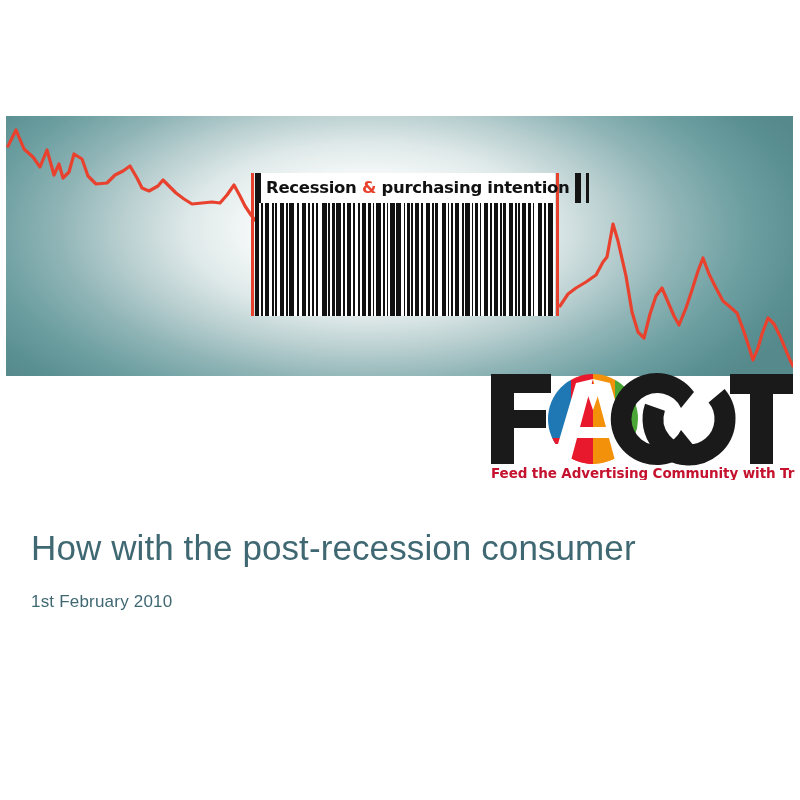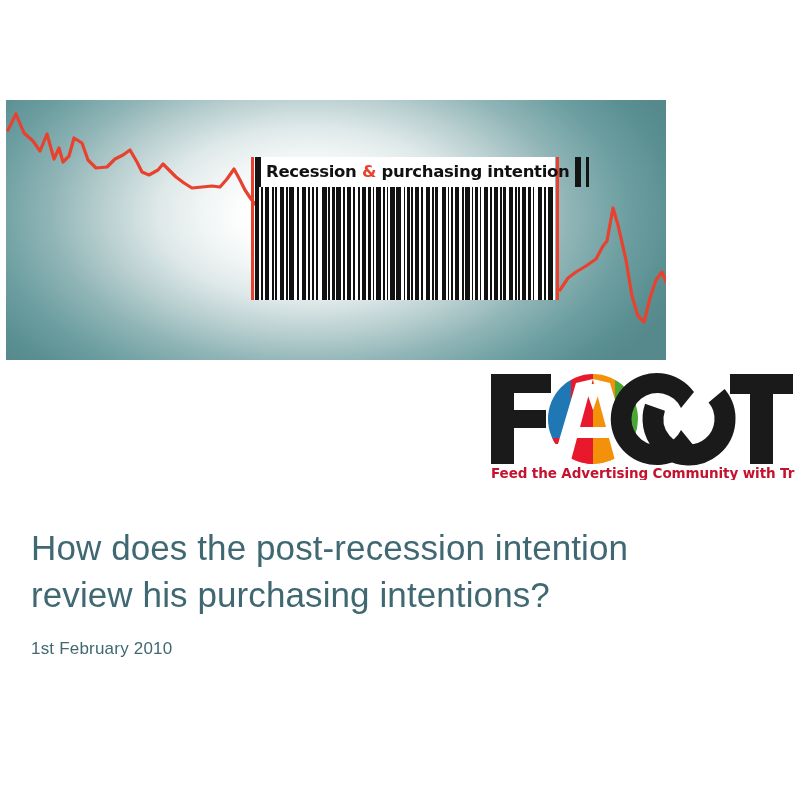--- a/index.html
+++ b/index.html
@@ -13,22 +13,22 @@
     position: relative;
     overflow: hidden;
     font-family: "Liberation Sans", sans-serif;
     -webkit-font-smoothing: antialiased;
   }
 
   
   #hero-banner {
     position: absolute;
     left: 6px;
-    top: 100px;
-    width: 660px;
+    top: 116px;
+    width: 787px;
     height: 260px;
     overflow: hidden;
     background:
       radial-gradient(ellipse 60% 88% at 46% 44%,
         #ffffff 0%,
         #ffffff 16%,
         #f2f6f6 26%,
         #dfe9e9 38%,
         #b9cfd0 52%,
         #8fb4b6 66%,
@@ -335,15 +335,15 @@
     <path fill="#1a1a1a" d="M205,22 A46,46 0 1,0 205,76 L192,60 A26,26 0 1,1 192,38 Z"></path>
     <circle cx="200" cy="49" r="36" fill="none" stroke="#1a1a1a" stroke-width="21" stroke-dasharray="150 80" transform="rotate(-40 200 49)"></circle>
 
     <path fill="#1a1a1a" d="M241,4 L304,4 L304,24 L284,24 L284,94 L261,94 L261,24 L241,24 Z"></path>
 
     <text x="2" y="108" font-family="DejaVu Sans, sans-serif" font-size="13.5" font-weight="bold" fill="#c4122f" letter-spacing="-0.1">Feed the Advertising Community with Trends</text>
   </svg>
 </div>
 
 <div id="title-block">
-  <h1 id="deck-title"><span>How does the post-recession intention</span><br><span>review his purchasing intentions?</span></h1>
+  <h1 id="deck-title"><span>How with the post-recession consumer</span><br></h1>
   <p id="deck-date">1st February 2010</p>
 </div>
 
 </body></html>

